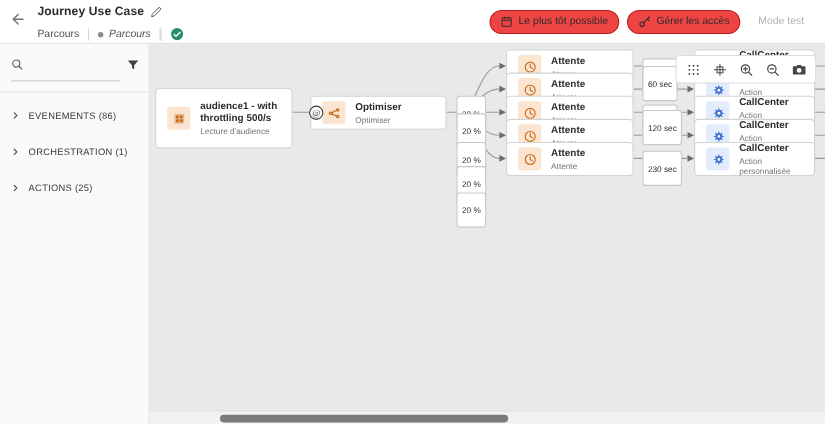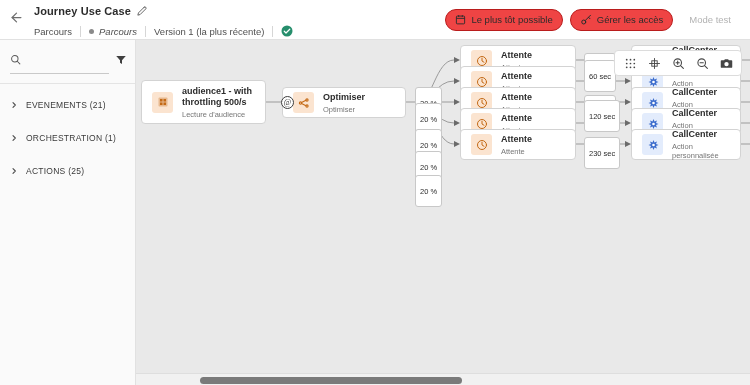--- a/index.html
+++ b/index.html
@@ -182,21 +182,21 @@
     flex: 0 0 auto;
   }
   .icon-orange { background: #fbe4d0; color: #c46a16; }
   .icon-blue { background: #e3ecfc; color: #2a5fc8; }
   .node-text { display:flex; flex-direction:column; gap:2px; min-width:0; }
   .node-title {
     font-size: 9px; font-weight: bold; color: #2c2c2c; line-height: 11px;
   }
   .node-sub { font-size: 7.5px; color: #767676; line-height: 9px; }
 
-  .node-audience { left: 5px; top: 40px; width: 125px; height: 44px; }
+  .node-audience { left: 5px; top: 40px; width: 125px; height: 55px; }
   .node-audience .node-title { white-space: normal; }
 
   .chip {
     position: absolute;
     background: #ffffff;
     border: 1px solid #c8c8c8;
     border-radius: 3px;
     height: 15px;
     min-width: 26px;
     display: flex; align-items:center; justify-content:center;
@@ -261,21 +261,20 @@
       </span>
     </div>
     <div class="breadcrumb">
       <span class="bc-item">Parcours</span>
       <span class="bc-sep"></span>
       <span class="bc-status">
         <span class="status-dot"></span>
         <span class="bc-draft">Parcours</span>
       </span>
       <span class="bc-sep"></span>
-      <span class="bc-item">Version 1 (la plus récente)</span>
       <span class="bc-sep"></span>
       <span class="bc-save">
         <span class="check-icon">
           <svg width="12" height="12" viewBox="0 0 24 24" fill="currentColor">
               <circle cx="12" cy="12" r="11"></circle>
               <polyline points="6.5 12.5 10 16 17.5 8.5" fill="none" stroke="#fff" stroke-width="2.4" stroke-linecap="round" stroke-linejoin="round"></polyline>
             </svg>
         </span>
       </span>
     </div>
@@ -336,21 +335,21 @@
 
     <div class="sb-divider"></div>
     <div class="sb-gap"></div>
 
     <div class="sb-item">
       <span class="sb-chevron">
         <svg width="8" height="8" viewBox="0 0 24 24" fill="none" stroke="currentColor" stroke-width="3.2" stroke-linecap="round" stroke-linejoin="round">
             <polyline points="9 5 16 12 9 19"></polyline>
           </svg>
       </span>
-      <span>EVENEMENTS (21)</span>
+      <span>EVENEMENTS (86)</span>
     </div>
 
     <div class="sb-gap"></div>
 
     <div class="sb-item">
       <span class="sb-chevron">
         <svg width="8" height="8" viewBox="0 0 24 24" fill="none" stroke="currentColor" stroke-width="3.2" stroke-linecap="round" stroke-linejoin="round">
             <polyline points="9 5 16 12 9 19"></polyline>
           </svg>
       </span>

